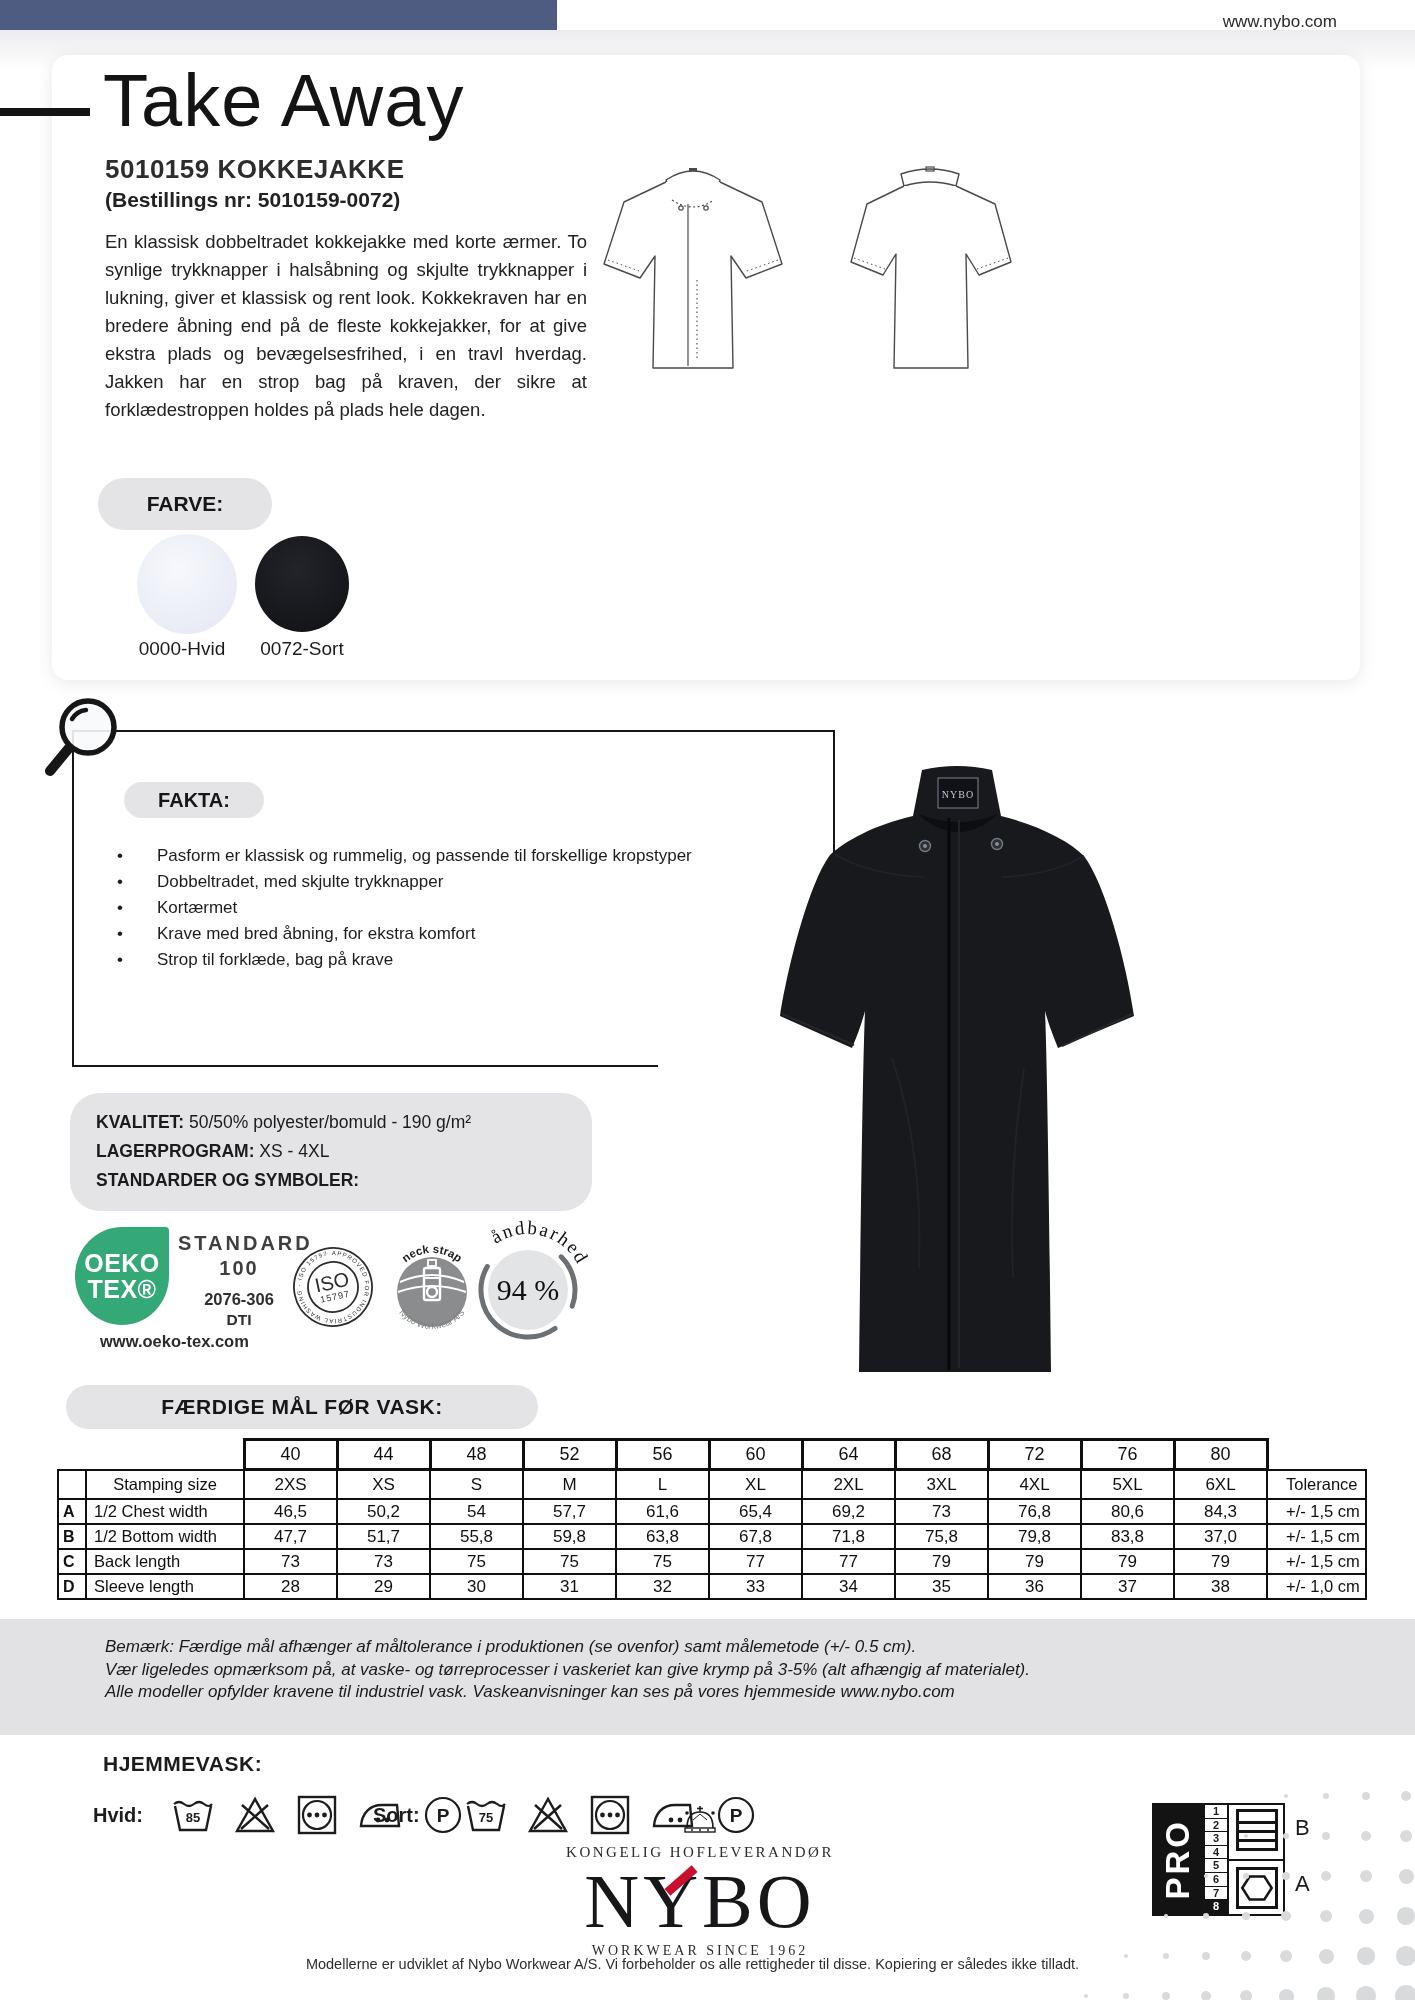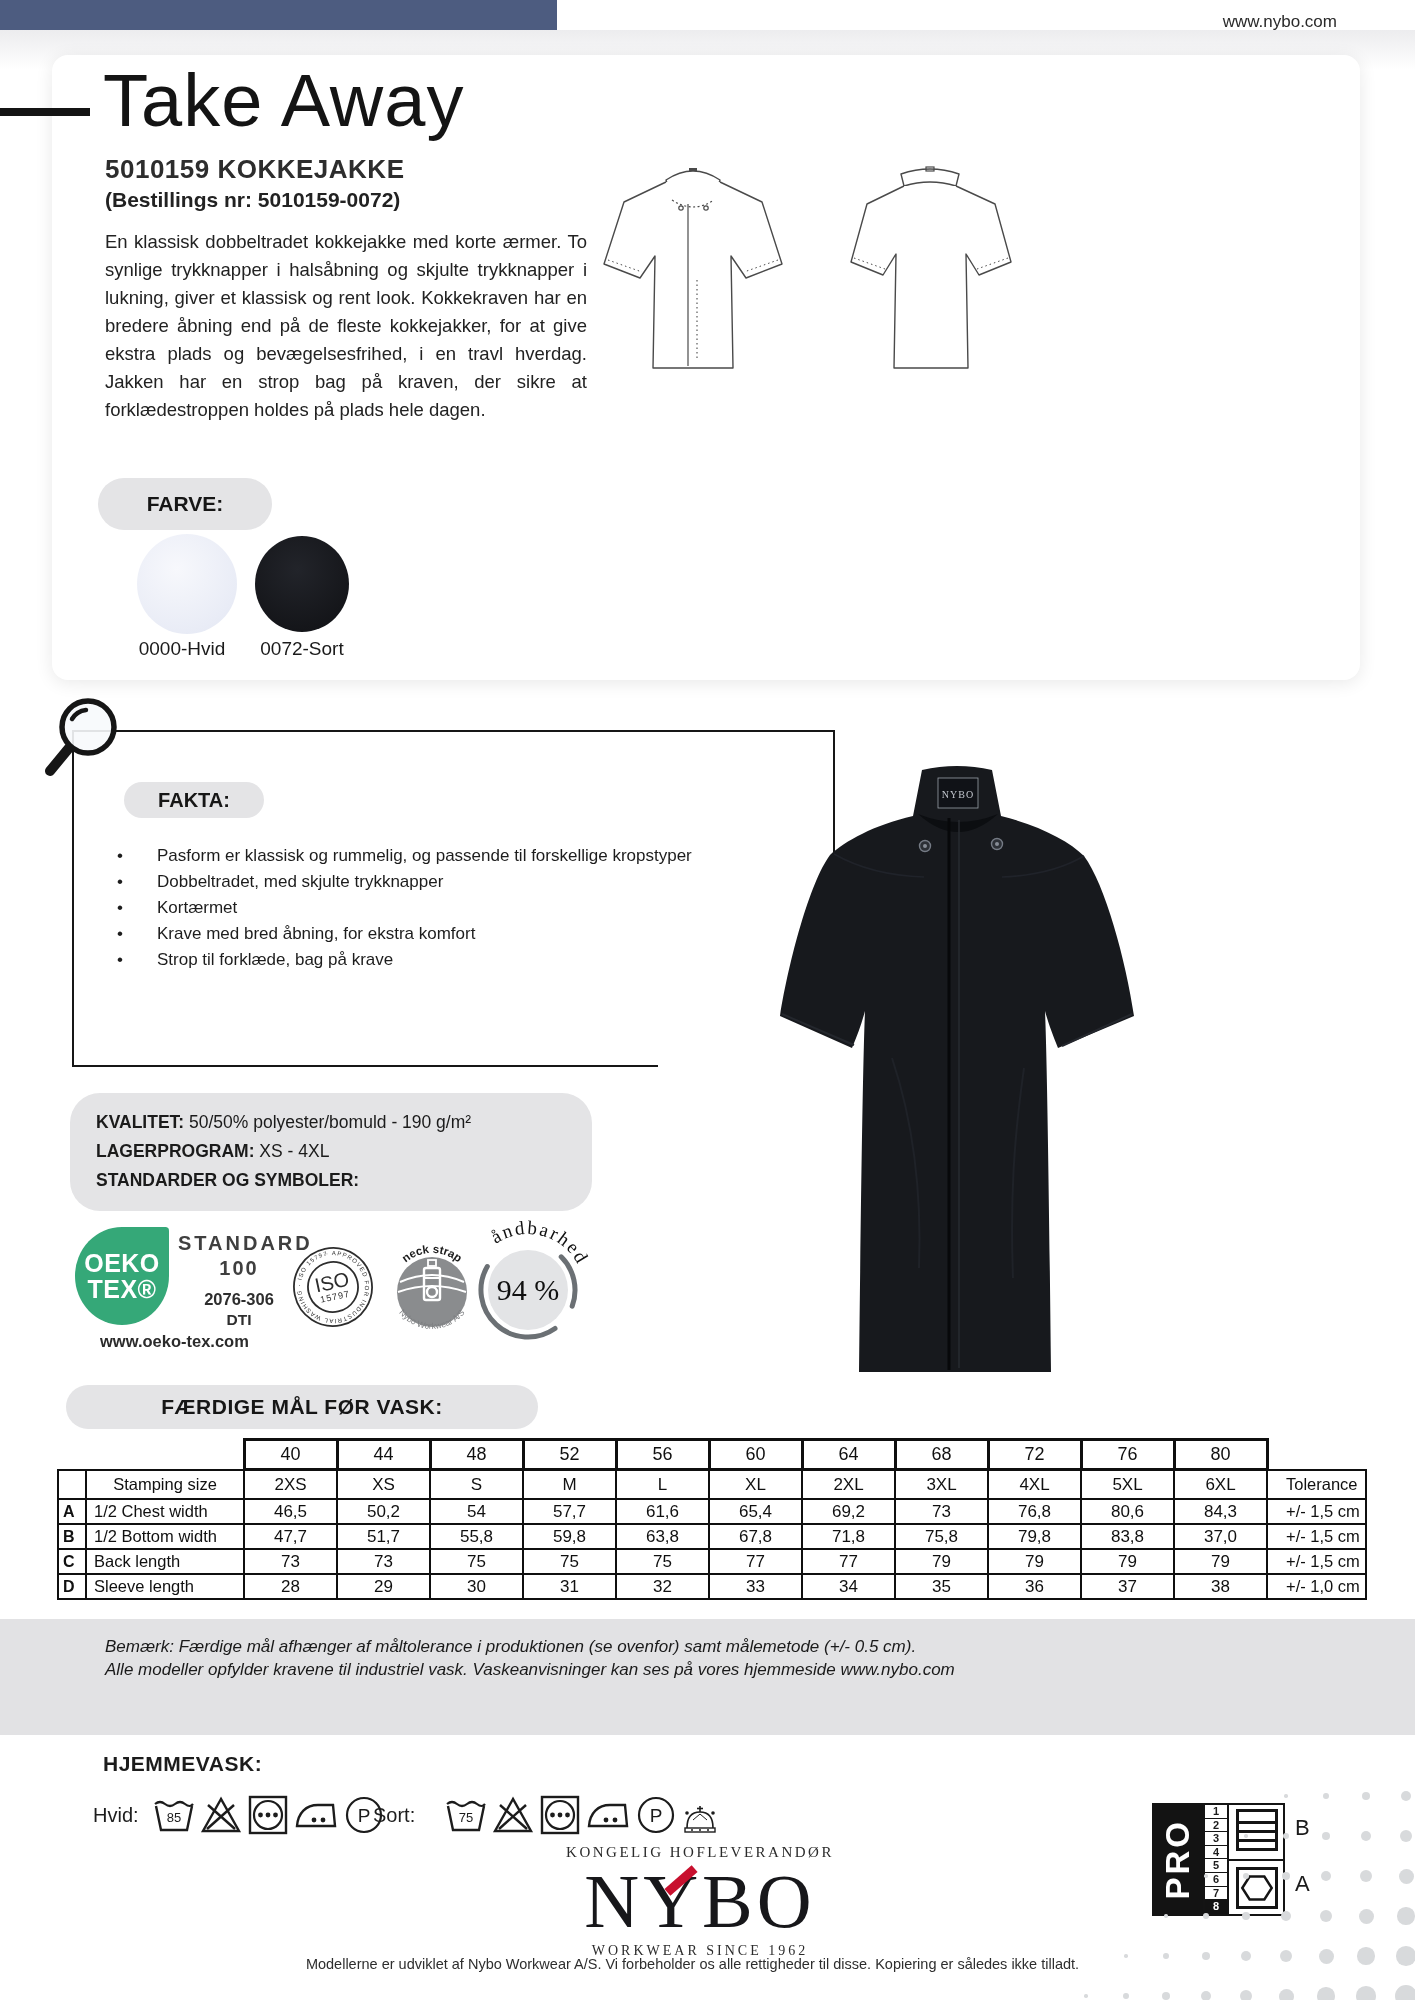--- a/index.html
+++ b/index.html
@@ -51,21 +51,21 @@
   table.maal td.blank{border:none;background:transparent;}
   table.maal td.letter{text-align:left;padding-left:4px;font-weight:bold;font-size:16px;}
   table.maal td.lbl{text-align:left;padding-left:7px;font-size:16.5px;}
   table.maal td.tol{text-align:left;padding-left:18px;font-size:16.5px;}
   
   .note-band{left:0;top:1619px;width:1415px;height:116px;background:#e2e2e4;}
   .note-text{left:105px;top:1636px;width:1200px;font-style:italic;font-size:17px;line-height:22.5px;color:#1a1a1a;}
   
   .vask-h{left:103px;top:1752px;font-size:21px;font-weight:bold;letter-spacing:.5px;}
   .vask-lbl{font-size:20px;color:#1d1d1d;}
-  .symrow{display:flex;align-items:center;gap:3px;}
+  .symrow{display:flex;align-items:center;gap:18px;font-weight:bold;}
   
   .brand{left:480px;top:1804px;width:440px;text-align:center;color:#1d1d1d;}
   .royal{font-family:"Liberation Serif",serif;font-size:15px;letter-spacing:2.5px;margin-top:6px;color:#2b2b2b;}
   .nybo{font-family:"Liberation Serif",serif;font-size:76px;letter-spacing:4px;line-height:1;margin-top:2px;color:#17171a;}
   .y-wrap{position:relative;display:inline-block;}
   .y-red{position:absolute;left:20px;top:13px;width:36px;height:9px;transform:rotate(-41deg);}
   .tagline{font-family:"Liberation Serif",serif;font-size:14px;letter-spacing:3px;margin-top:4px;color:#2b2b2b;}
   .footer{left:0;top:1956px;width:1385px;text-align:center;font-size:14.5px;color:#2e2e2e;}
   
   .pro-black{left:1152px;top:1803px;width:51px;height:113px;background:#131313;display:flex;align-items:center;justify-content:center;}
@@ -358,20 +358,21 @@
       <td>37</td>
       <td>38</td>
       <td class="tol">+/- 1,0 cm</td>
     </tr>
   </tbody>
     </table>
 
   <div class="abs note-band"></div>
   <div class="abs note-text">
     <div>Bemærk: Færdige mål afhænger af måltolerance i produktionen (se ovenfor) samt målemetode (+/- 0.5 cm).</div>
+    <div>Vær ligeledes opmærksom på, at vaske- og tørreprocesser i vaskeriet kan give krymp på 3-5% (alt afhængig af materialet).</div>
     <div>Alle modeller opfylder kravene til industriel vask. Vaskeanvisninger kan ses på vores hjemmeside www.nybo.com</div>
   </div>
 
   <div class="abs vask-h">HJEMMEVASK:</div>
 
   <div class="abs symrow" style="left:93px;top:1793px;">
     <span class="vask-lbl" style="margin-right:10px;">Hvid:</span>
     <svg width="44" height="44" viewBox="0 0 44 44">
       <path d="M3,11 Q8,7 13,11 T23,11 T33,11 T41,11" fill="none" stroke="#1c1c1c" stroke-width="2.2"></path>
       <path d="M4,13 L9,37 L35,37 L40,13" fill="none" stroke="#1c1c1c" stroke-width="2.4"></path>

